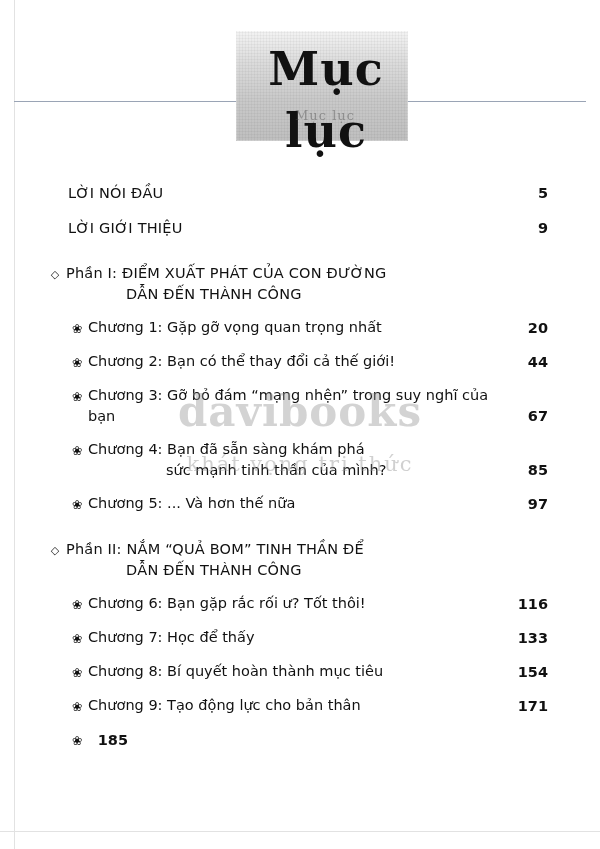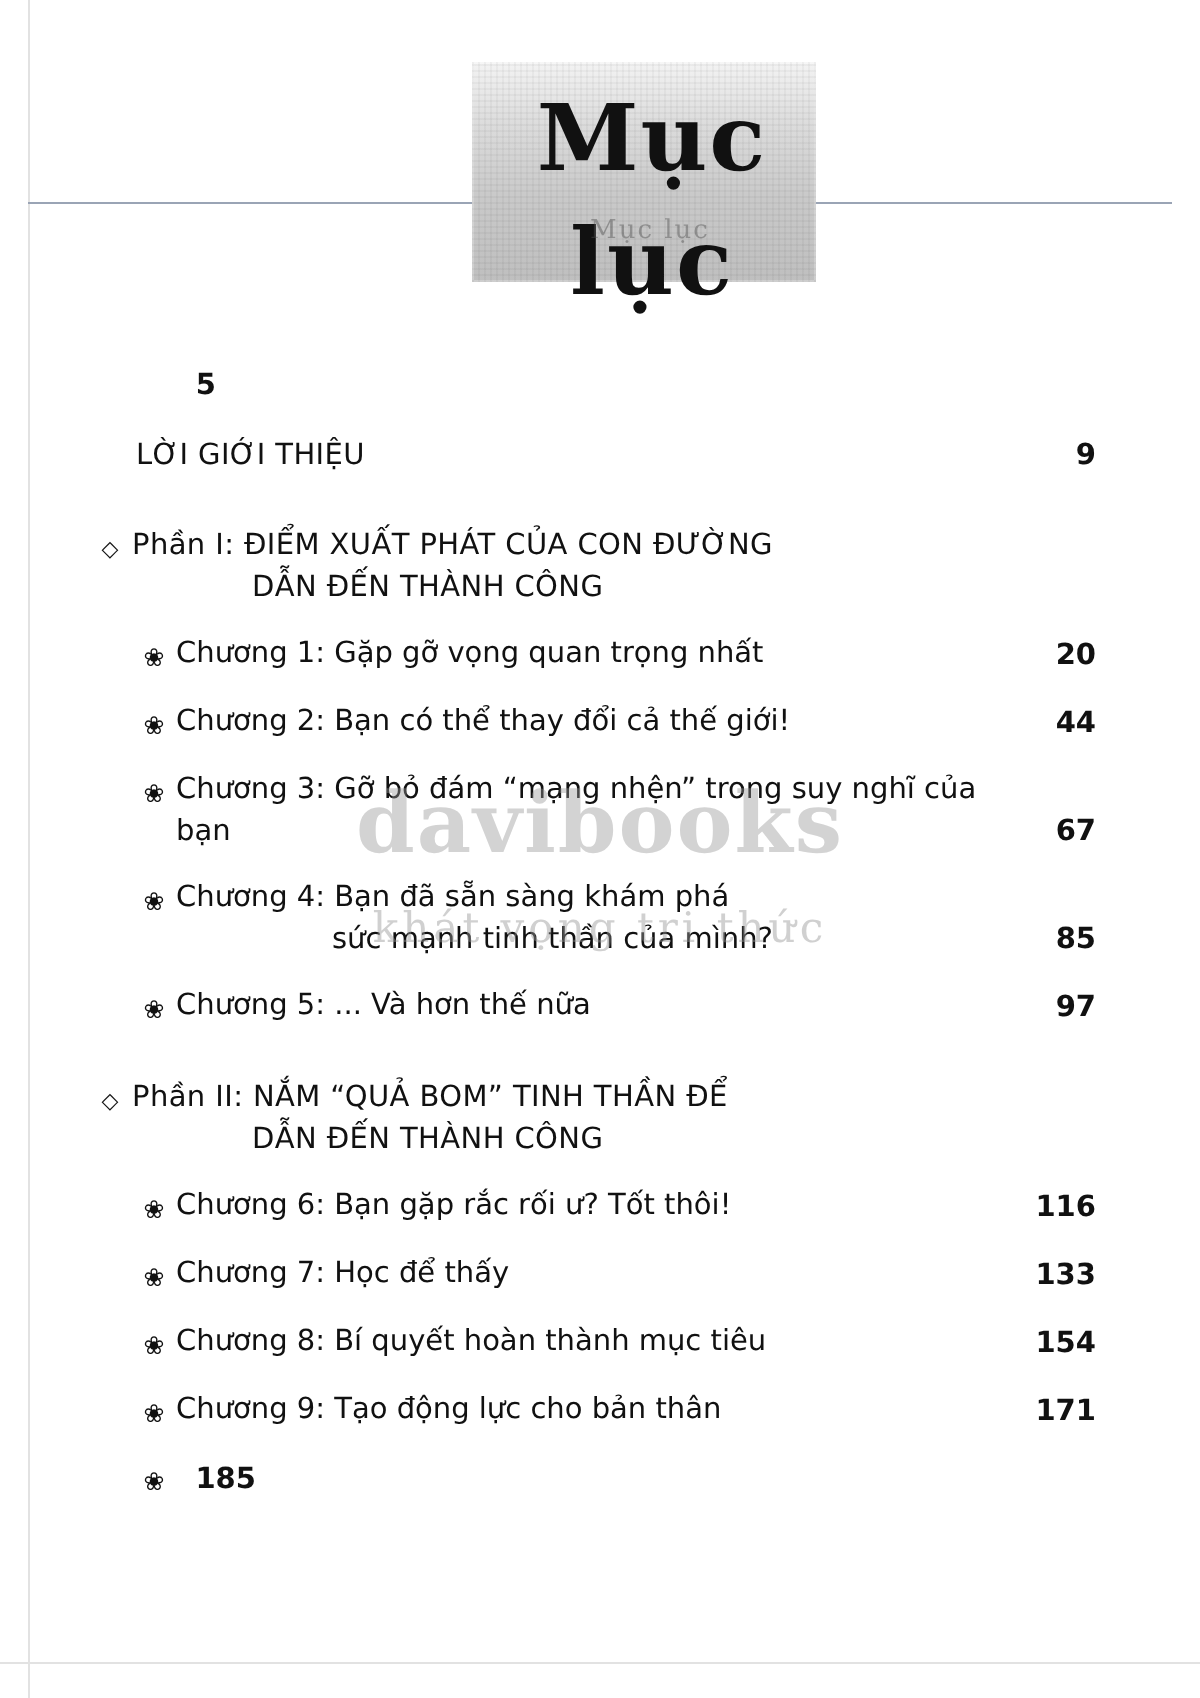--- a/index.html
+++ b/index.html
@@ -218,20 +218,21 @@
   <div class="edge-line-bottom"></div>
   <div class="header-rule"></div>
 
   <div class="title-plate"></div>
   <div class="title-text">Mục lục</div>
   <div class="title-ghost">Mục lục</div>
 
   <div class="toc">
 
     <div class="row front">
+      <span class="label">LỜI NÓI ĐẦU</span>
       <span class="page-no">5</span>
     </div>
 
     <div class="row front">
       <span class="label">LỜI GIỚI THIỆU</span>
       <span class="page-no">9</span>
     </div>
 
     <div class="row part">
       <span class="bullet">◇</span>

